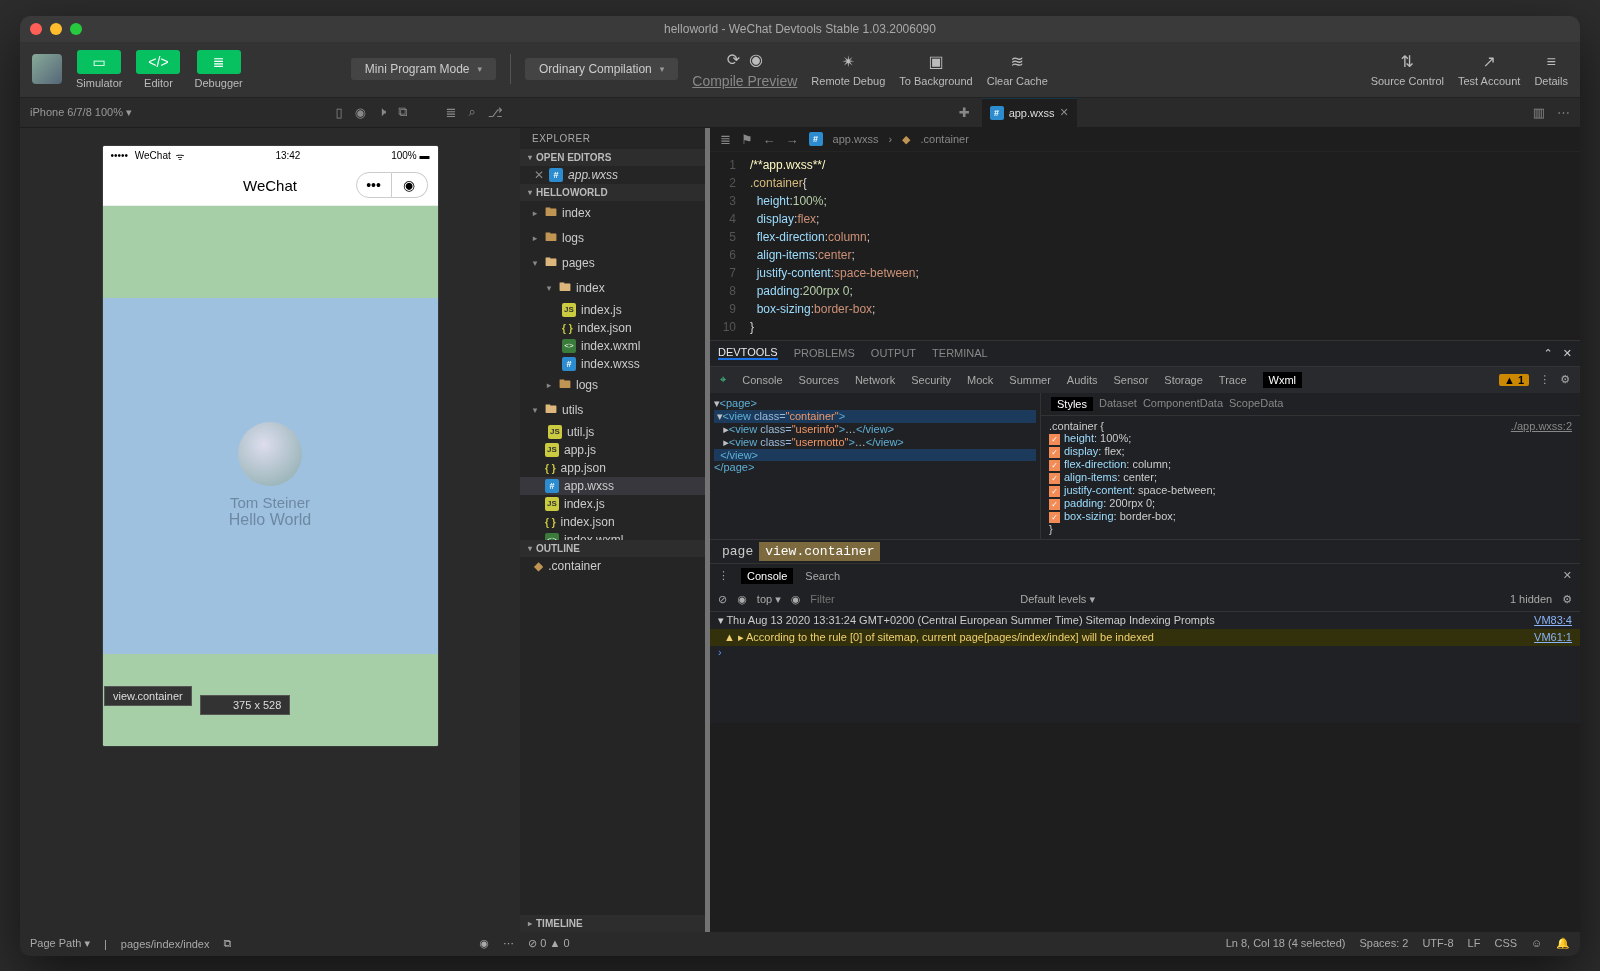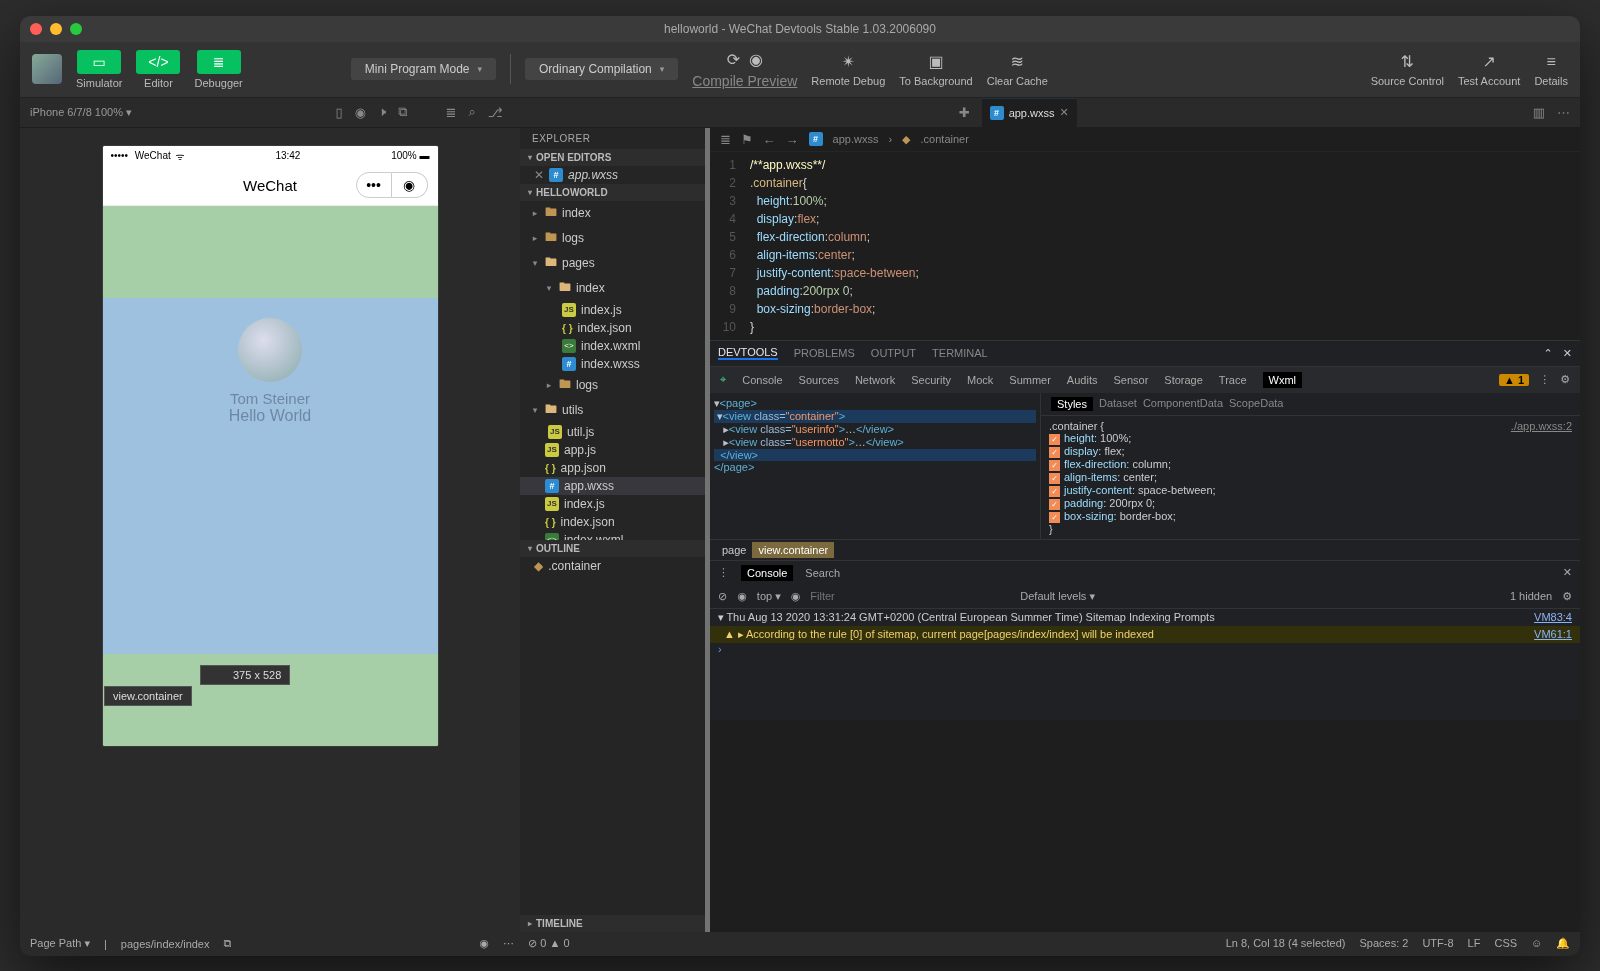--- a/index.html
+++ b/index.html
@@ -45,21 +45,21 @@
 .phone { width: 335px; height: 600px; background: #fff; border-radius: 2px; overflow: hidden; display: flex; flex-direction: column; box-shadow:0 0 0 1px #3a3a3a;}
 .ph-status { height: 20px; display: flex; justify-content: space-between; align-items: center; padding: 0 8px; font-size: 10px; color: #000; background:#fff;}
 .ph-status .sigs{display:flex; gap:2px; align-items:center;}
 .ph-nav { height: 40px; display: flex; align-items: center; justify-content: center; position: relative; font-size: 15px; color: #000; background:#fff; border-bottom:1px solid #eee;}
 .ph-nav .capsule { position: absolute; right: 10px; display: flex; gap: 0; }
 .ph-nav .cap-btn{width:36px; height:26px; border:1px solid #ccc; display:flex; align-items:center; justify-content:center; font-size:14px;}
 .ph-nav .cap-btn:first-child{border-radius:13px 0 0 13px;}
 .ph-nav .cap-btn:last-child{border-radius:0 13px 13px 0; border-left:none;}
 .ph-body { flex: 1; display: flex; flex-direction: column; }
 .ph-green { background: #a7cfa7; flex: 0 0 92px; }
-.ph-blue { background: #9fc1e0; flex: 1; display: flex; flex-direction: column; align-items: center; justify-content: flex-start; padding: 20px 0; }
+.ph-blue { background: #9fc1e0; flex: 1; display: flex; flex-direction: column; align-items: center; justify-content: center; padding: 20px 0; }
 .ph-avatar { width: 64px; height: 64px; border-radius: 50%; background: radial-gradient(circle at 40% 35%, #dde 0%, #8aa 100%); }
 .ph-user { color: #6d88a3; font-size: 15px; margin-top: 8px; }
 .ph-hello { color: #6d88a3; font-size: 16px; }
 .ph-overlay{position:absolute; background:#333; color:#ddd; font-size:11px; padding:3px 8px; border:1px solid #555;}
 
 
 .explorer { width: 190px; background: #252526; display: flex; flex-direction: column; font-size: 12px; border-right:5px solid #737373;} 
 .exp-head { padding: 5px 12px; font-size: 10px; letter-spacing: 0.5px; color: #aaa; }
 .exp-section { padding: 3px 8px; font-size: 10px; font-weight: bold; color: #bbb; background: #2d2d2d; display:flex; align-items:center; gap:4px;}
 .exp-section::before{content:"▸"; font-size:8px; color:#999;}
@@ -102,21 +102,21 @@
 .tag{color:#5db0d7;} .attr{color:#9bbbdc;} .val{color:#f29766;}
 .dt-styles{width:540px; border-left:1px solid #333; display:flex; flex-direction:column; font-size:11px;}
 .dt-styles-tabs{display:flex; gap:6px; padding:4px 10px; color:#888; border-bottom:1px solid #333;}
 .dt-styles-tabs .act{background:#000; color:#fff; padding:1px 6px;}
 .dt-css{padding:4px 8px; font-family:Menlo,monospace; position:relative;}
 .dt-css .link{position:absolute; right:8px; top:4px; color:#888; text-decoration:underline;}
 .chk{display:inline-flex; width:11px; height:11px; background:#f28b55; color:#fff; align-items:center; justify-content:center; font-size:8px; margin-right:4px;}
 .chk::before{content:"✓";}
 .prop{color:#9cdcfe;} .pval{color:#ccc;}
 .bc-row{display:flex; padding:2px 6px; background:#202124; border-top:1px solid #333;}
-.bc-row .chip{padding:2px 6px; font-size:11px;}
+.bc-row .chip{padding:2px 6px; font-size:13px;font-family:Liberation Mono, monospace;}
 .bc-row .chip.sel{background:#7c6a3e; color:#fff;}
 
 .console{flex:0 0 160px; display:flex; flex-direction:column; border-top:1px solid #333; background:#202124;}
 .con-tabs{display:flex; align-items:center; gap:12px; padding:0 8px; height:24px; font-size:11px; color:#aaa;}
 .con-tabs .act{background:#000; color:#fff; padding:2px 6px;}
 .con-tabs .close{margin-left:auto;}
 .con-bar{display:flex; align-items:center; gap:10px; padding:2px 8px; height:24px; font-size:11px; color:#aaa; border-bottom:1px solid #333;}
 .con-bar input{background:transparent; border:none; color:#ccc; font-size:11px; outline:none;}
 .con-body{flex:1; font-family:Menlo,monospace; font-size:11px; overflow:hidden;}
 .con-line{padding:2px 8px; display:flex;}
@@ -245,21 +245,21 @@
             <div style="display:flex;flex-direction:column;align-items:center">
               <div class="ph-avatar"></div>
               <div class="ph-user">Tom Steiner</div>
             </div>
             <div class="ph-hello">Hello World</div>
           </div>
           <div class="ph-green"></div>
         </div>
       </div>
       <div class="ph-overlay" style="left:84px; top:558px;"><span>view.container</span></div>
-      <div class="ph-overlay" style="left:180px; top:537px;padding-left:32px;"><span>375 x 528</span></div>
+      <div class="ph-overlay" style="left:180px; top:567px;padding-left:32px;"><span>375 x 528</span></div>
     </div>
 
     <div class="explorer">
       <div class="exp-head">EXPLORER</div>
       <div class="exp-section open">
           <span>OPEN EDITORS</span>
         </div>
       <div class="tree-item" style="padding-left:14px">
           <span style="color:#888">✕</span>
           <span class="css-ico"></span>

